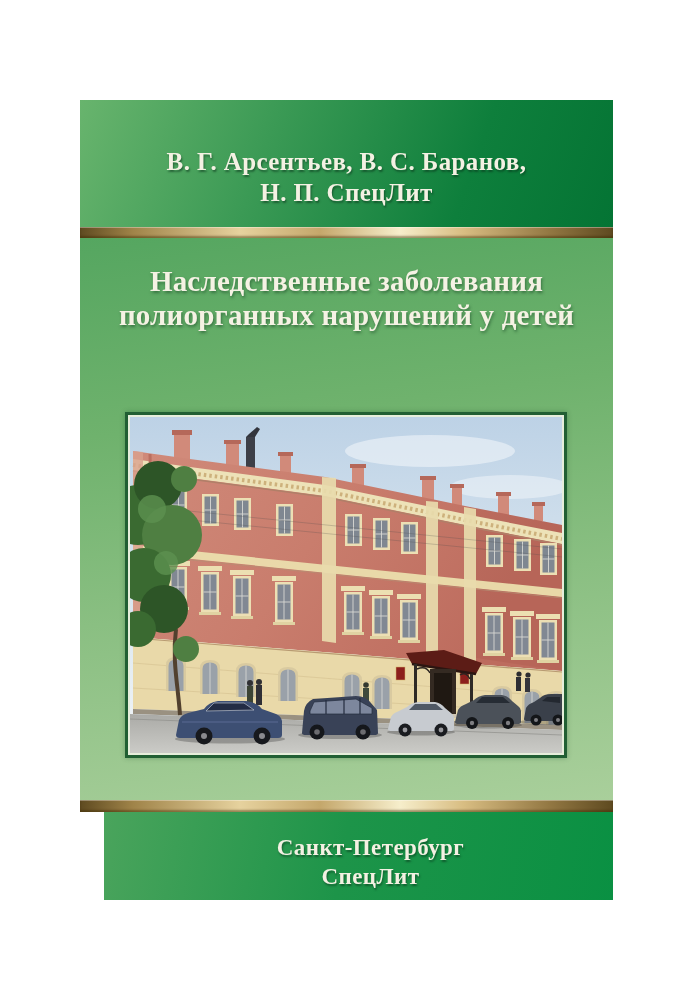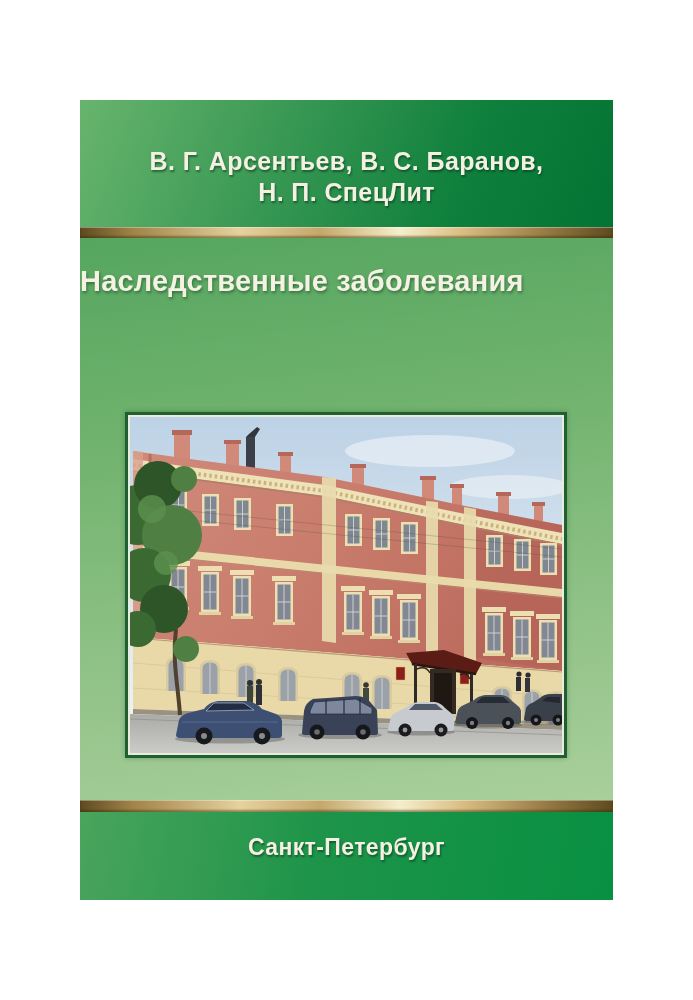--- a/index.html
+++ b/index.html
@@ -1,35 +1,35 @@
 <!DOCTYPE html>
 <html><head>
 <meta charset="utf-8">
 <style>
   * { margin:0; padding:0; box-sizing:border-box; }
   html,body { width:693px; height:1000px; background:#ffffff; overflow:hidden; }
   .page { position:relative; width:693px; height:789px; background:#ffffff;
-          font-family:Liberation Sans, sans-serif; }
+          font-family:Liberation Serif, serif; }
   .cover { position:absolute; left:80px; top:100px; width:533px; height:800px; overflow:hidden; }
   .band { position:absolute; left:0; width:533px; overflow:hidden; }
   .band-top { top:0; height:127px;
     background:linear-gradient(110deg,#68b46d 0%,#3b9a55 35%,#0e7f3c 72%,#047434 100%); }
   .band-middle { top:138px; height:562px;
     background:linear-gradient(173deg,#55a660 0%,#6fb26d 32%,#8abf82 62%,#a9cf9b 100%); }
   .band-bottom { top:712px; height:88px;
-    background:linear-gradient(100deg,#4aa45c 0%,#1d9449 45%,#089042 100%); }
+    background:linear-gradient(100deg,#4aa45c 0%,#1d9449 45%,#089042 100%);margin-left:24px; }
   .gold { position:absolute; left:0; width:533px; height:11px;
     background:linear-gradient(to right,#5e4a20 0%,#a08449 10%,#e6d29e 30%,#c4a76b 45%,#f6eecb 60%,#d8bd82 72%,#937843 88%,#5e4a20 100%);
     box-shadow:inset 0 1px 0 rgba(255,255,255,.35), inset 0 -2px 2px rgba(60,40,0,.45); }
   .gold-top { top:127px; }
   .gold-bottom { top:700px; height:12px; }
   .authors { padding-top:46px; text-align:center; color:#f4f1e3;
     font-size:25px; line-height:31px; font-weight:700; letter-spacing:.4px;
     text-shadow:1px 2px 2px rgba(10,50,25,.55); }
-  .title { padding-top:26px; text-align:left; color:#f5f2e4;
+  .title { padding-top:26px; text-align:center; color:#f5f2e4;
     font-size:29px; line-height:34px; font-weight:700; letter-spacing:.2px;
     text-shadow:1px 2px 3px rgba(15,60,30,.5); }
   .publisher { padding-top:21px; text-align:center; color:#f4f1e3;
     font-size:23px; line-height:29px; font-weight:700; letter-spacing:.4px;
     text-shadow:1px 2px 2px rgba(10,50,25,.55); }
   .photo-frame { position:absolute; left:45px; top:312px; width:442px; height:346px;
     border:3px solid #215f33; background:#215f33;
     box-shadow:0 0 5px rgba(10,60,25,.3); }
   .photo-inner { width:436px; height:340px; border:2px solid #e6eedb; }
   .photo-inner svg { display:block; width:432px; height:336px; }
@@ -45,20 +45,21 @@
         <div>В. Г. Арсентьев, В. С. Баранов,</div>
         <div>Н. П. СпецЛит</div>
       </div>
     </div>
 
     <div class="gold gold-top"></div>
 
     <div class="band band-middle">
       <div class="title">
         <div>Наследственные заболевания</div>
+        <div>полиорганных нарушений у детей</div>
       </div>
     </div>
 
     <div class="photo-frame">
       <div class="photo-inner">
         <svg viewBox="0 0 432 336" preserveAspectRatio="none">
           <defs>
             <linearGradient id="skyG" x1="0" y1="0" x2="0" y2="1">
               <stop offset="0" stop-color="#bdd2e6"></stop>
                 <stop offset="0.6" stop-color="#dde8f0"></stop>
@@ -278,17 +279,18 @@
           </g>
         </svg>
       </div>
     </div>
 
     <div class="gold gold-bottom"></div>
 
     <div class="band band-bottom">
       <div class="publisher">
         <div>Санкт-Петербург</div>
+        <div>СпецЛит</div>
       </div>
     </div>
 
   </div>
 </div>
 
 </body></html>

